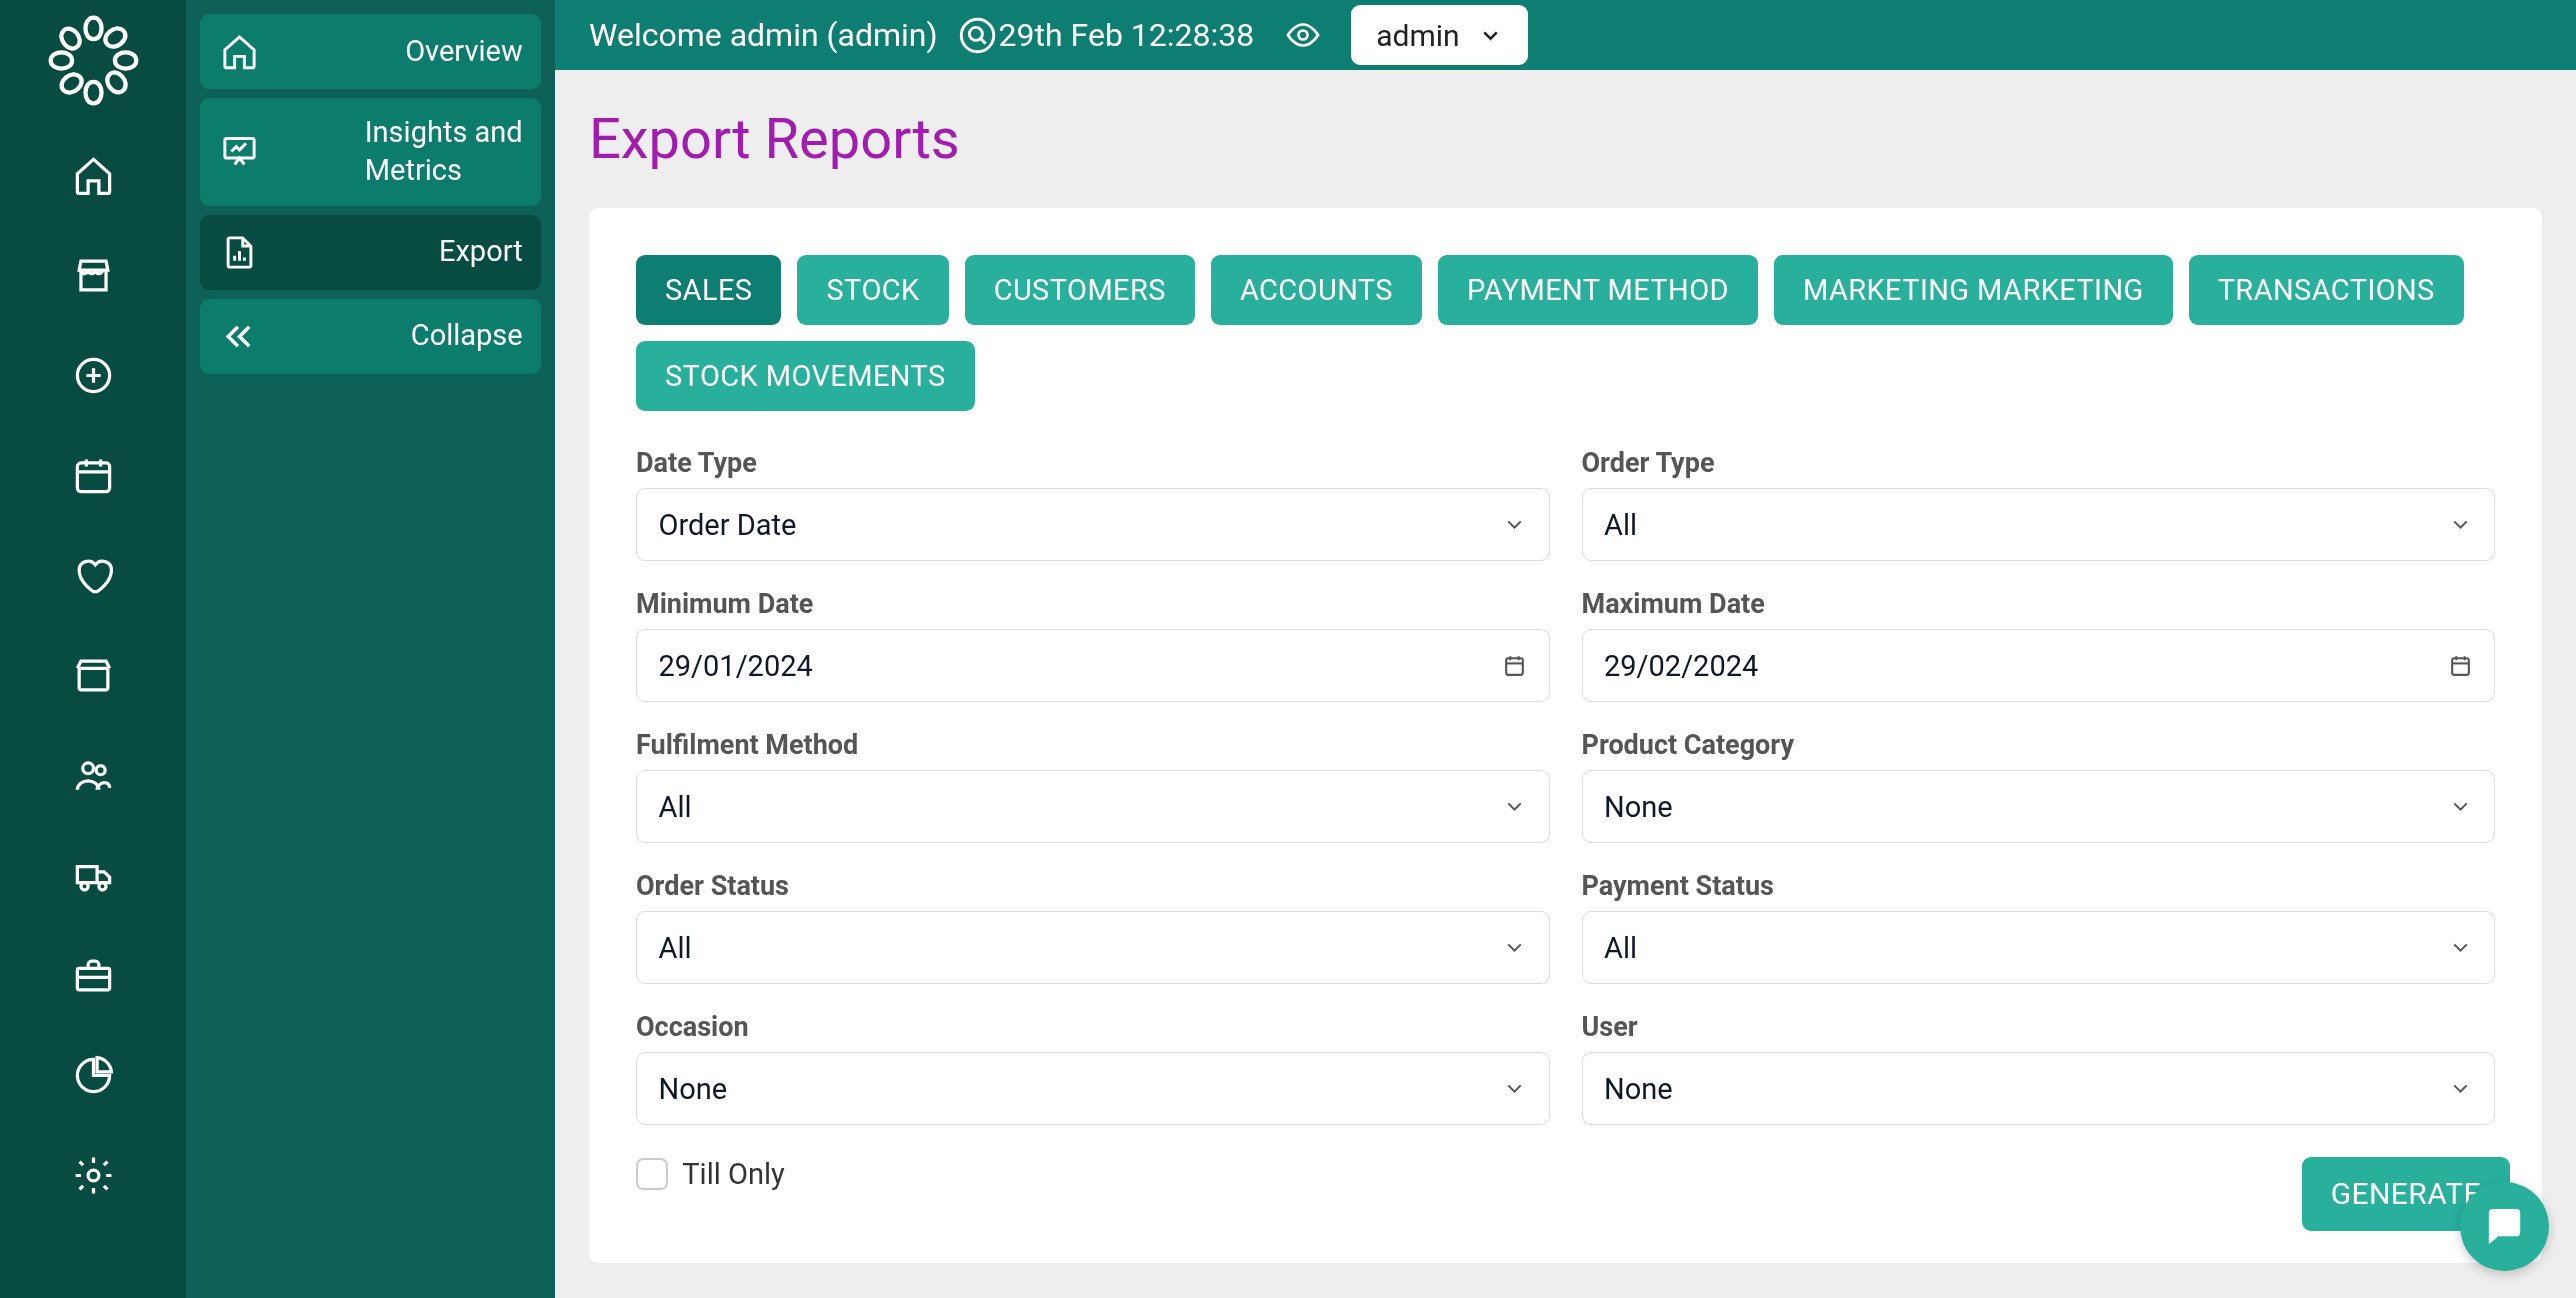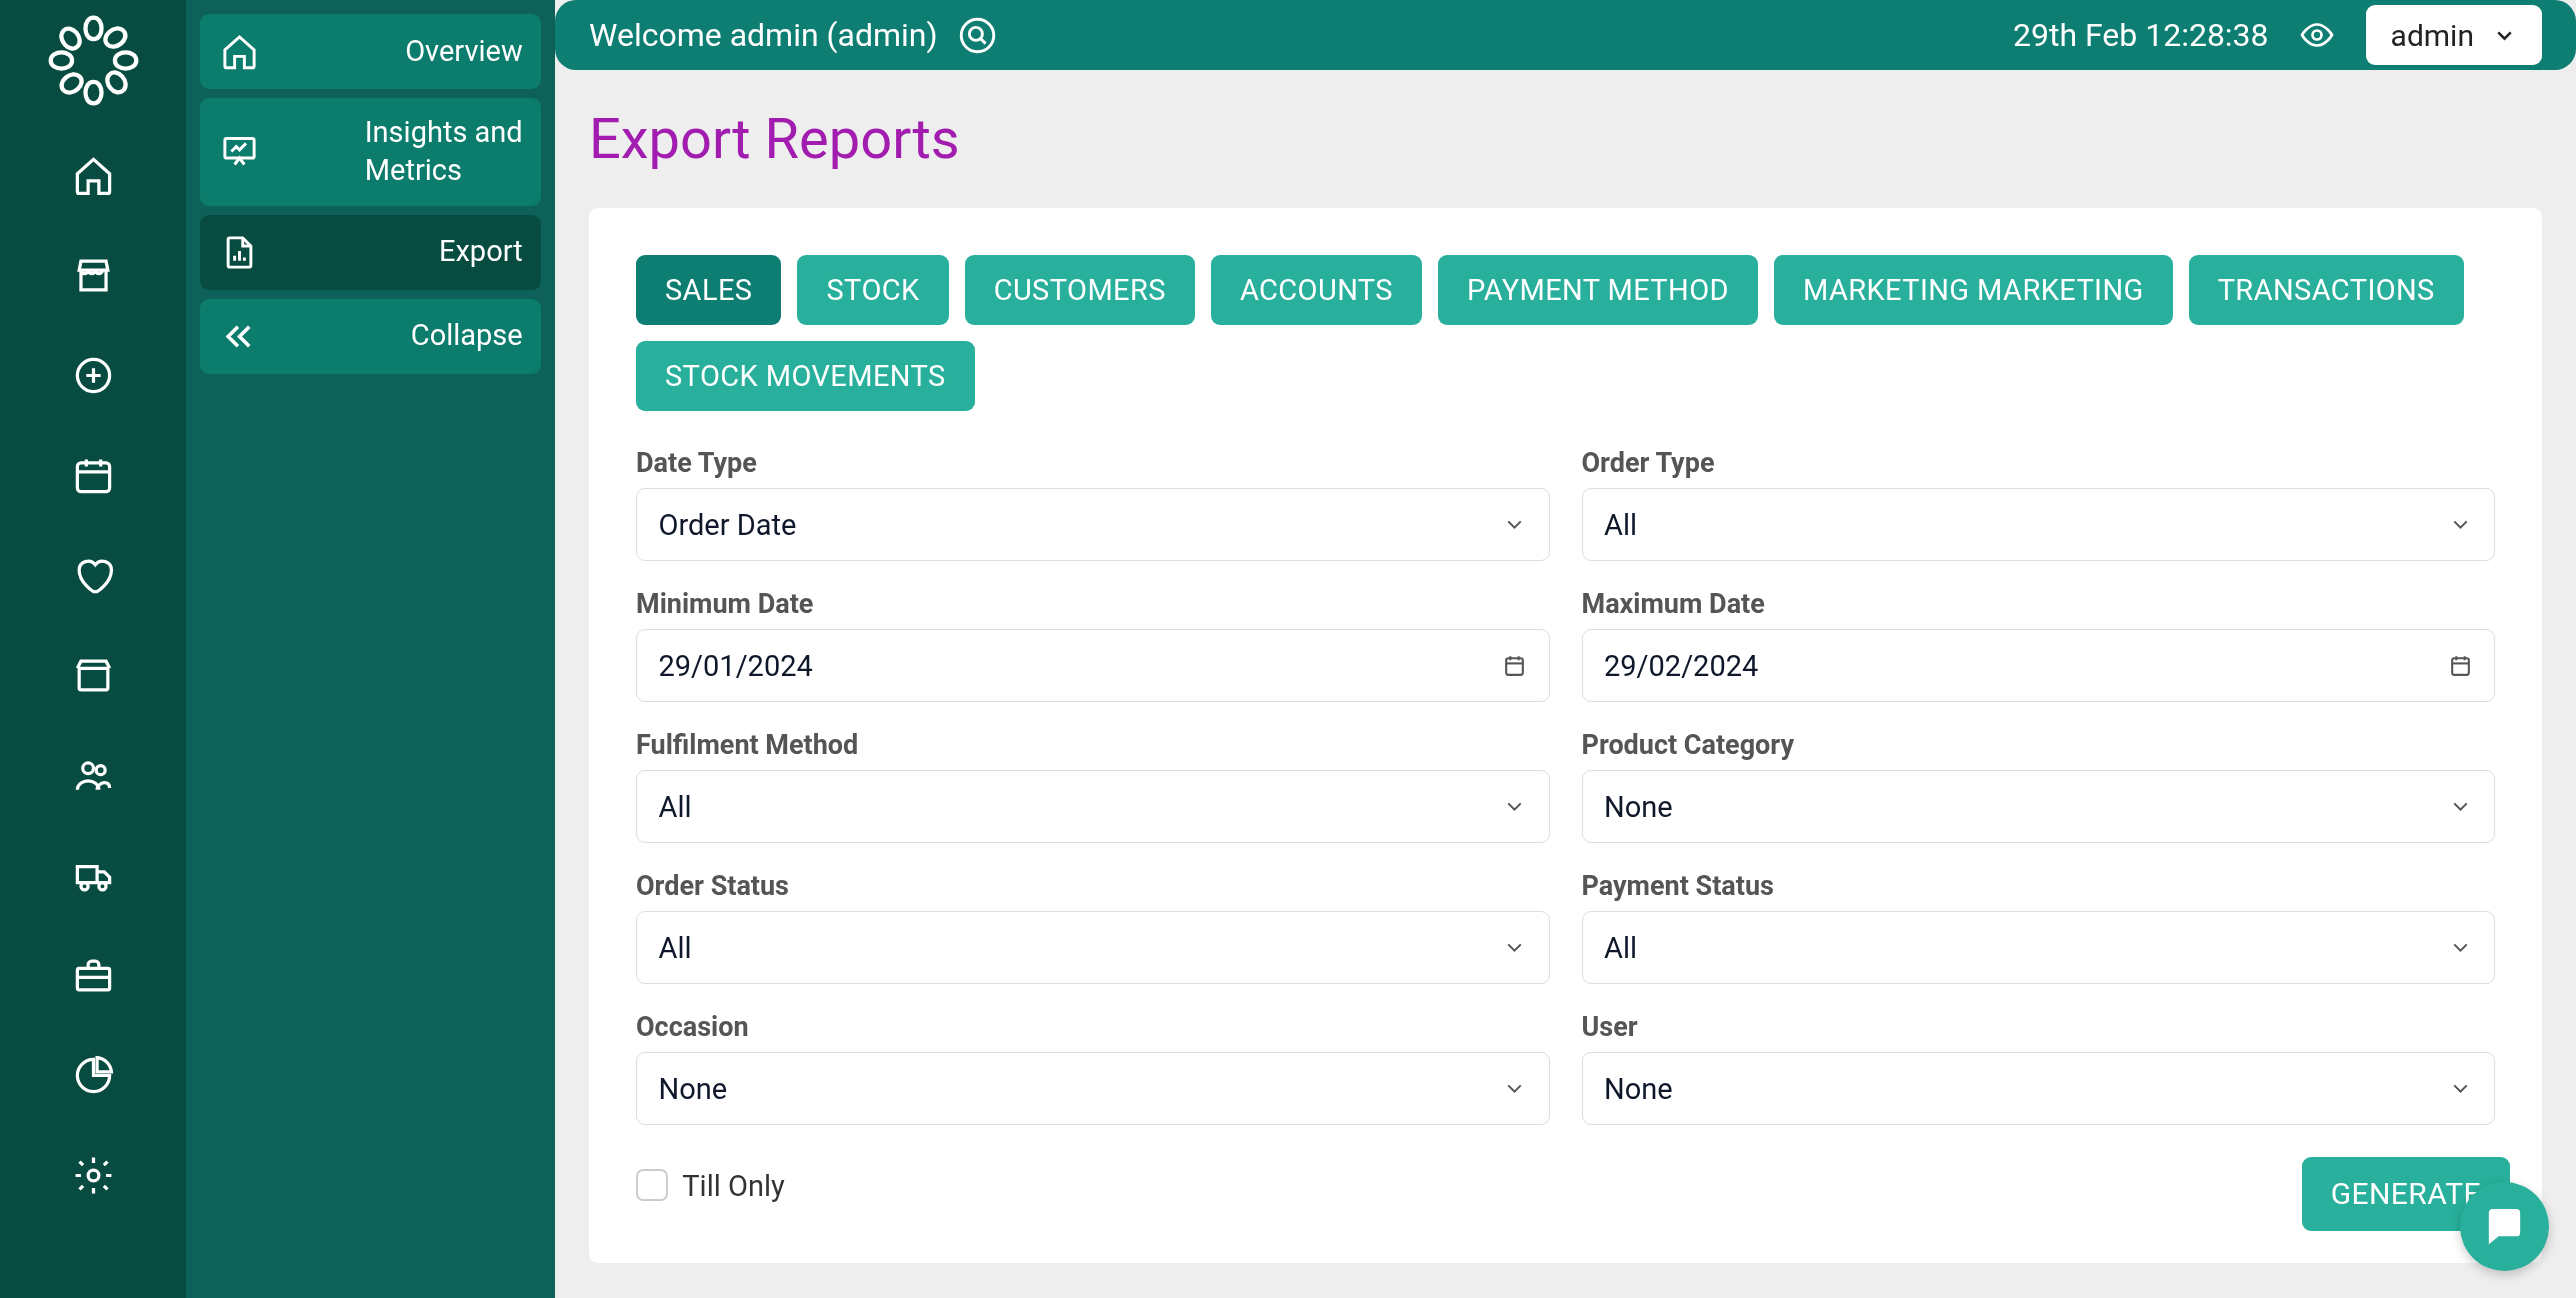--- a/index.html
+++ b/index.html
@@ -113,22 +113,20 @@
     }
 
     
     .header-bar {
       background: #0d7e71;
       height: 120px;
       display: flex;
       align-items: center;
       padding: 0 34px;
       color: white;
-      justify-content: space-between;
-      border-radius: 21px;
     }
 
     .header-left {
       display: flex;
       align-items: center;
       gap: 18px;
       font-size: 32px;
     }
 
     .header-search-icon {
@@ -258,22 +256,23 @@
 
     .select svg, .date-input svg {
       width: 25px;
       height: 25px;
       flex-shrink: 0;
       color: #555;
     }
 
     .checkbox-row {
       display: flex;
+      align-items: center;
       gap: 14.3px;
-      margin-top: 44px;
+      margin-top: 32px;
     }
 
     .checkbox {
       width: 32px;
       height: 32px;
       border: 2.7px solid #ccc;
       border-radius: 7.2px;
       cursor: pointer;
     }
 

